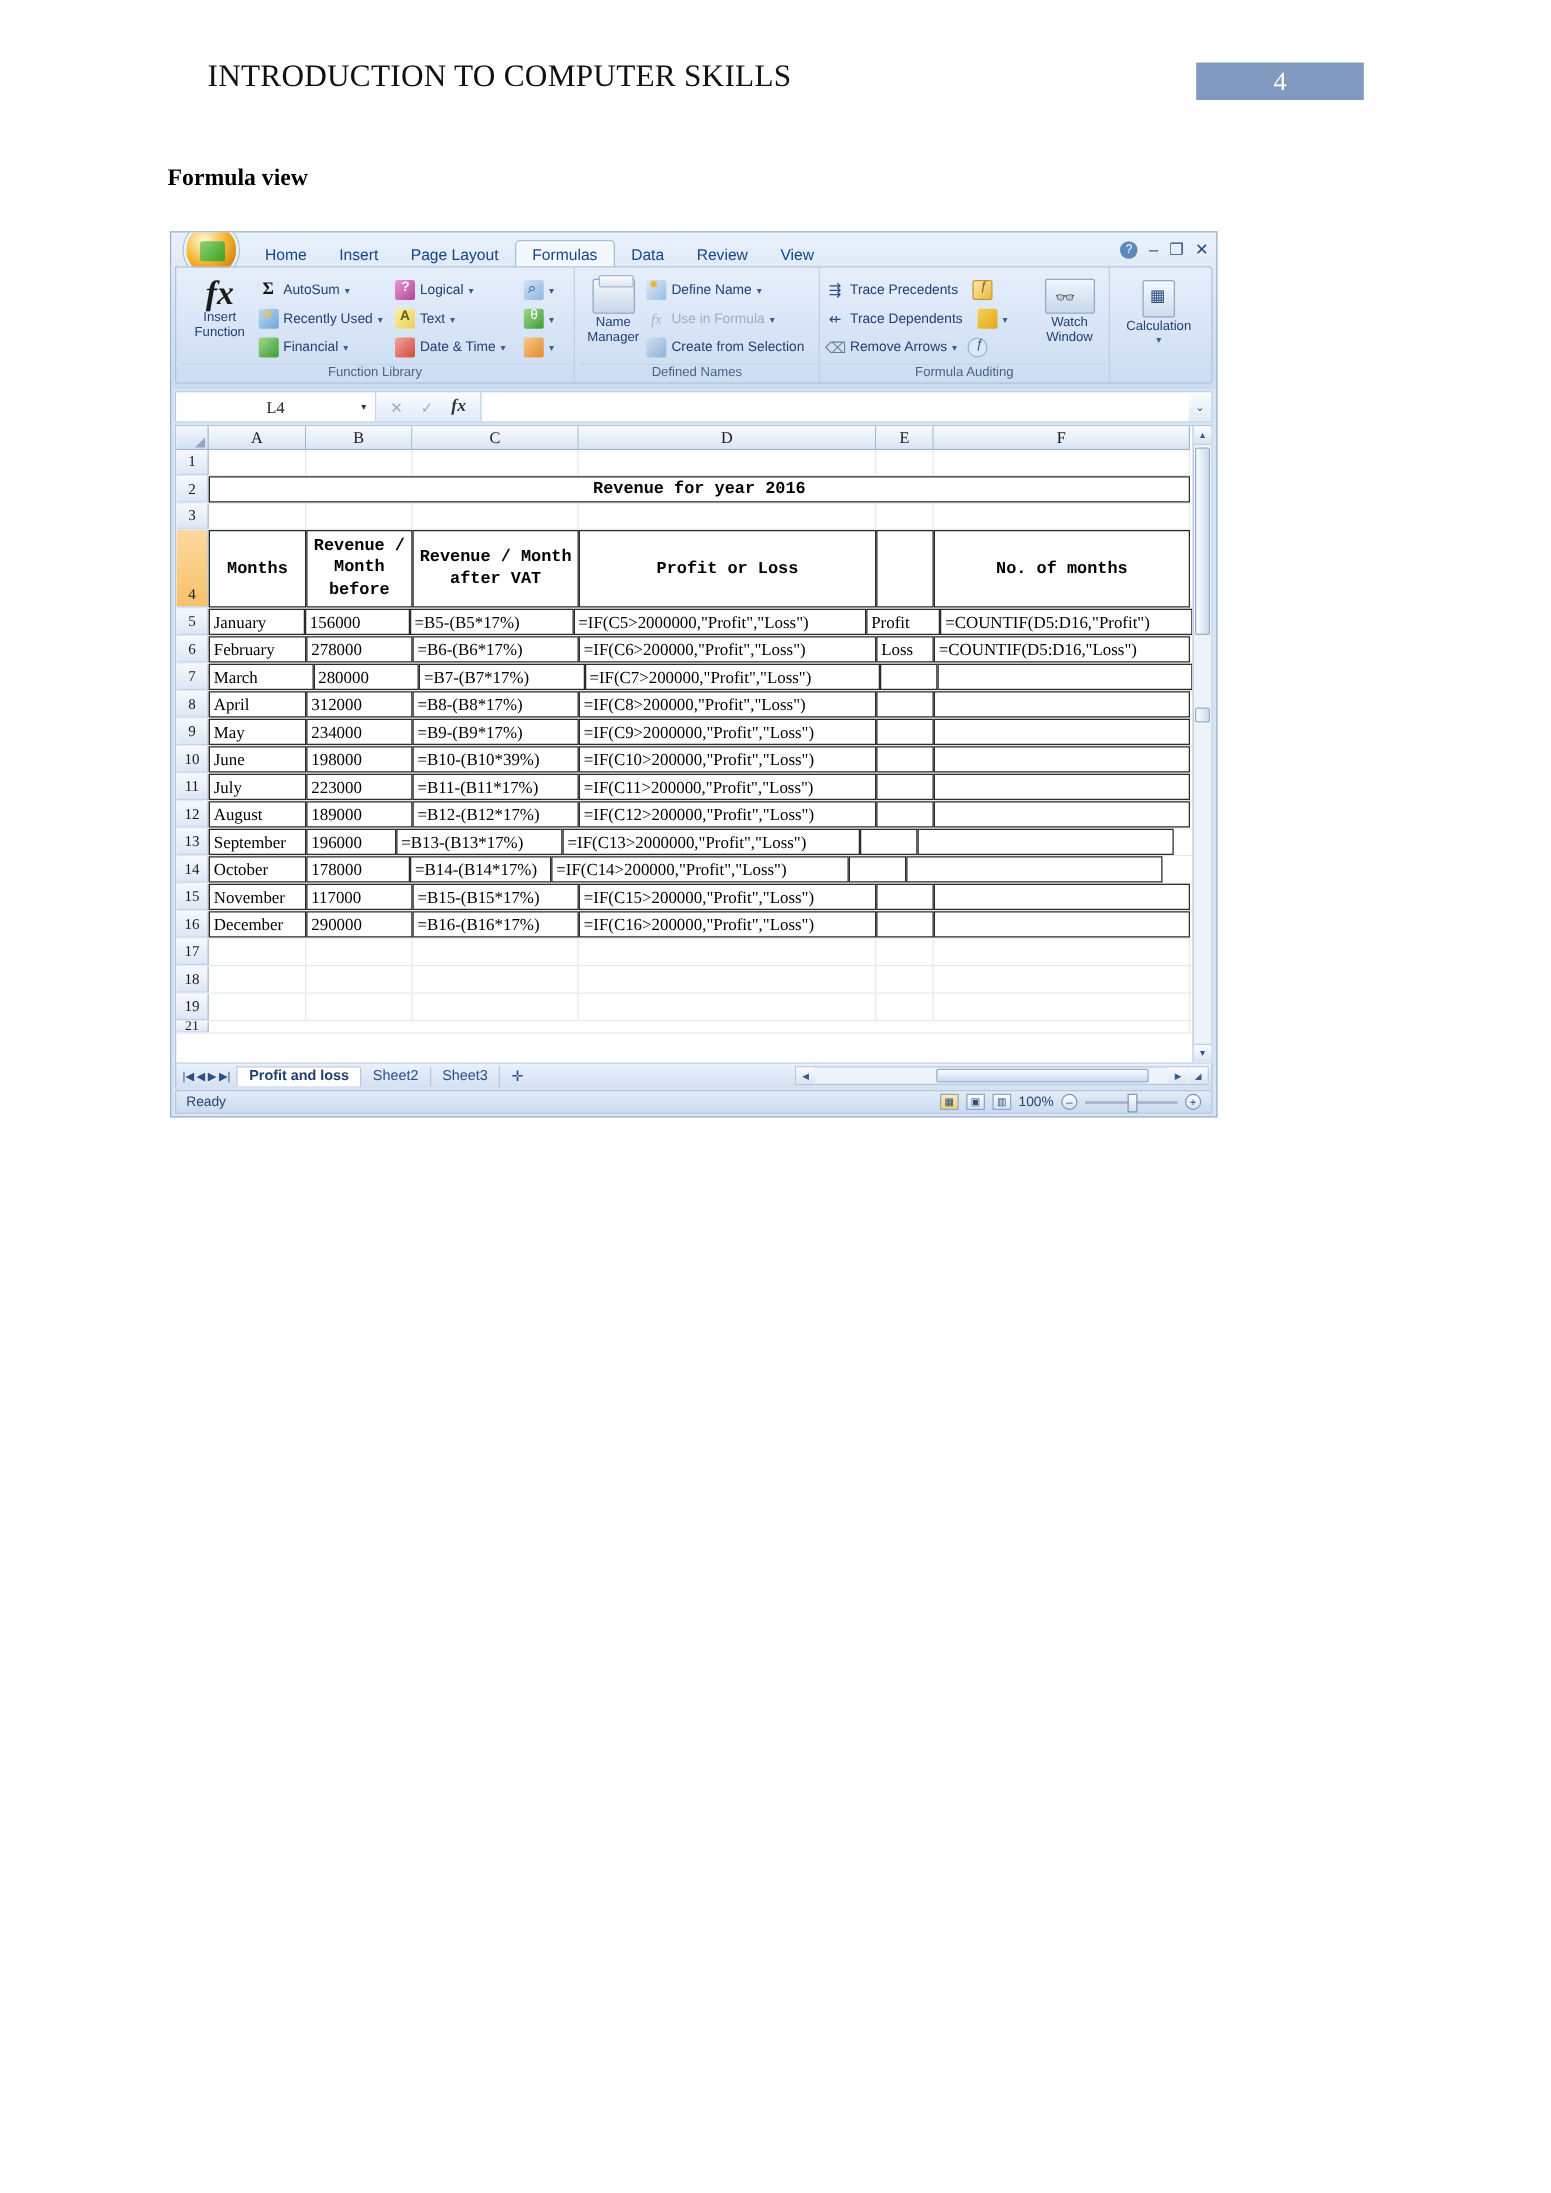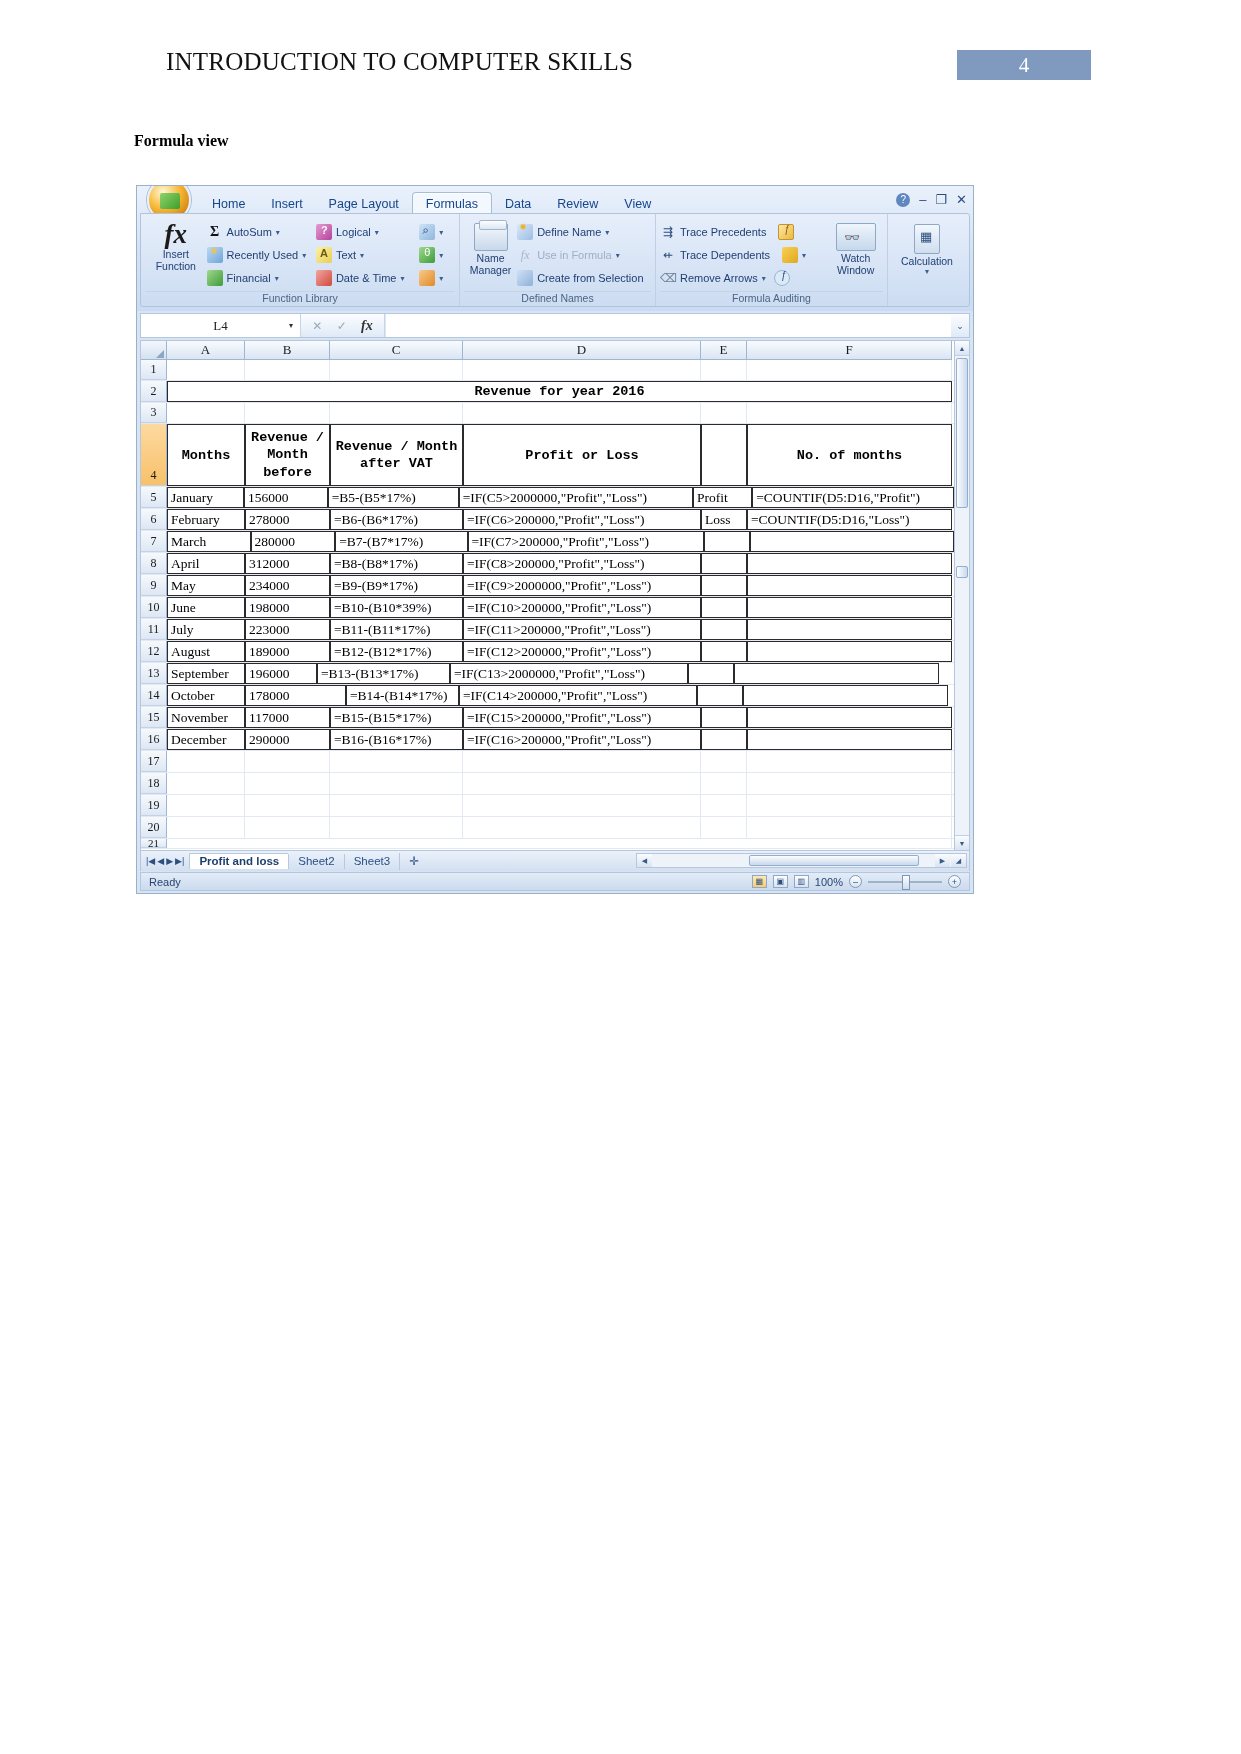--- a/index.html
+++ b/index.html
@@ -23,21 +23,21 @@
   }
   .page-num-box {
     position: absolute; left: 957px; top: 2px; width: 134px; height: 30px;
     background: #7f99bf; display: flex; align-items: center; justify-content: center;
   }
   .page-num { color:#fff; font-family:"Liberation Serif", serif; font-size: 21px; }
 
   .section-heading {
     position: absolute; left: 134px; top: 132px;
     font-family: "Liberation Serif", serif; font-weight: bold;
-    font-size: 16px; color:#000;
+    font-size: 19px; color:#000;
   }
 
   
   .xl {
     position: absolute; left: 136px; top: 185px; width: 838px; height: 709px;
     background: #d7e4f5;
     border: 1px solid #9ab0cc;
     font-size: 11px;
     overflow: hidden;
   }
@@ -584,21 +584,21 @@
             <div class="cell bx" style="width:72px">196000</div>
             <div class="cell bx" style="width:133px">=B13-(B13*17%)</div>
             <div class="cell bx" style="width:238px">=IF(C13&gt;2000000,"Profit","Loss")</div>
             <div class="cell bx" style="width:46px"></div>
             <div class="cell bx" style="width:205px"></div>
           </div>
 
           <div class="grow" style="height:22px">
             <div class="rh">14</div>
             <div class="cell bx" style="width:78px">October</div>
-            <div class="cell bx" style="width:101px">178000</div>
+            <div class="cell bx" style="width:83px">178000</div>
             <div class="cell bx" style="width:113px">=B14-(B14*17%)</div>
             <div class="cell bx" style="width:238px">=IF(C14&gt;200000,"Profit","Loss")</div>
             <div class="cell bx" style="width:46px"></div>
             <div class="cell bx" style="width:205px"></div>
           </div>
 
           <div class="grow" style="height:22px">
             <div class="rh">15</div>
             <div class="cell bx" style="width:78px">November</div>
             <div class="cell bx" style="width:85px">117000</div>
@@ -631,29 +631,20 @@
             <div class="rh">18</div>
             <div class="cell" style="width:78px"></div>
             <div class="cell" style="width:85px"></div>
             <div class="cell" style="width:133px"></div>
             <div class="cell" style="width:238px"></div>
             <div class="cell" style="width:46px"></div>
             <div class="cell" style="width:205px"></div>
           </div>
           <div class="grow" style="height:22px">
             <div class="rh">19</div>
-            <div class="cell" style="width:78px"></div>
-            <div class="cell" style="width:85px"></div>
-            <div class="cell" style="width:133px"></div>
-            <div class="cell" style="width:238px"></div>
-            <div class="cell" style="width:46px"></div>
-            <div class="cell" style="width:205px"></div>
-          </div>
-          <div class="grow" style="height:22px">
-            <div class="rh">20</div>
             <div class="cell" style="width:78px"></div>
             <div class="cell" style="width:85px"></div>
             <div class="cell" style="width:133px"></div>
             <div class="cell" style="width:238px"></div>
             <div class="cell" style="width:46px"></div>
             <div class="cell" style="width:205px"></div>
           </div>
           <div class="grow" style="height:10px;overflow:hidden">
             <div class="rh" style="font-size:11px">21</div>
             <div class="cell" style="width:785px"></div>

